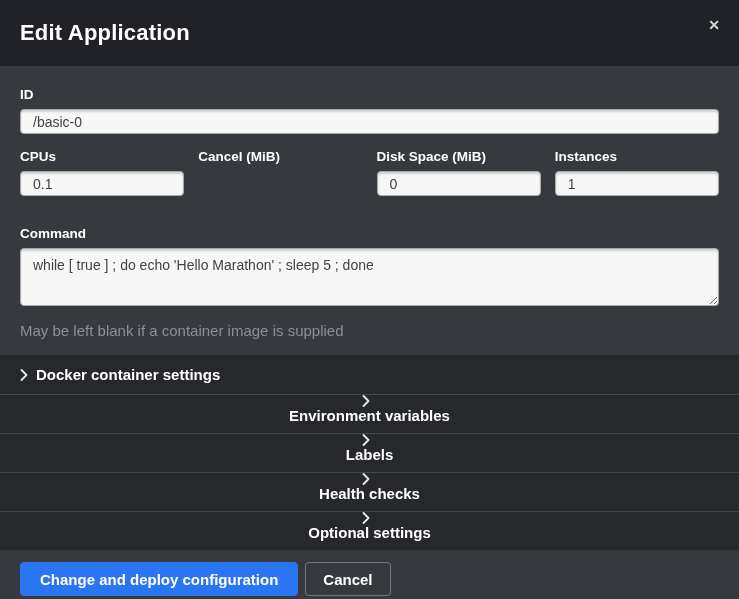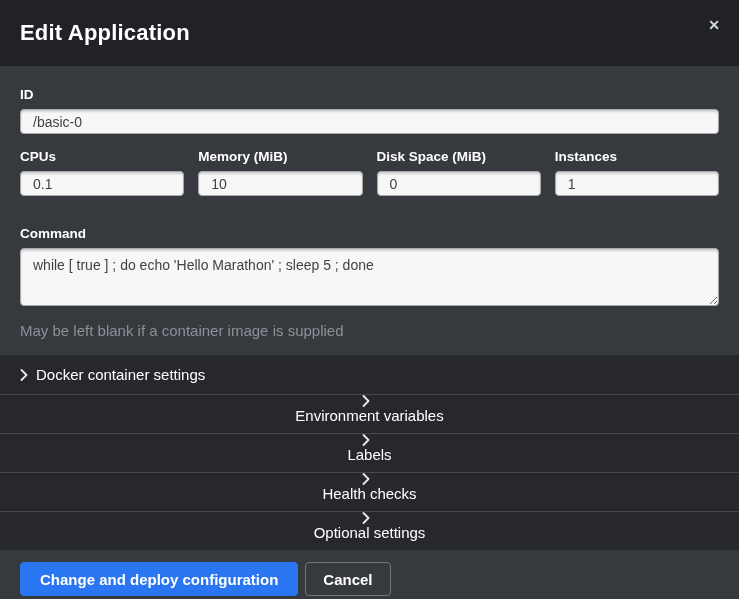--- a/index.html
+++ b/index.html
@@ -98,21 +98,21 @@
   .accordion-row + .accordion-row { border-top: 1px solid #46484d; flex-direction: column; }
   .chev {
     width: 8px; height: 12px;
     margin-right: 8px;
     display: inline-flex; align-items: center;
     flex: 0 0 auto;
   }
   .accordion-label {
     color: #ffffff;
     font-size: 15px;
-    font-weight: normal;
+    font-weight: bold;
   }
   
   .modal-footer {
     flex: 1 1 auto;
     background: #36393e;
     display: flex; align-items: flex-start;
     padding: 12px 20px;
     gap: 7px;
   }
   .btn {
@@ -153,22 +153,21 @@
       <label class="field-label">ID</label>
       <input class="text-input" type="text" value="/basic-0" style="">
     </div>
 
     <div class="field-row">
       <div class="form-group">
         <label class="field-label">CPUs</label>
         <input class="text-input" type="text" value="0.1" style="">
       </div>
       <div class="form-group">
-        <label class="field-label">Memory (MiB)</label>
-        <input class="text-input" type="text" value="10" style="">
+        <label class="field-label">Cancel (MiB)</label>
       </div>
       <div class="form-group">
         <label class="field-label">Disk Space (MiB)</label>
         <input class="text-input" type="text" value="0" style="">
       </div>
       <div class="form-group">
         <label class="field-label">Instances</label>
         <input class="text-input" type="text" value="1" style="">
       </div>
     </div>

